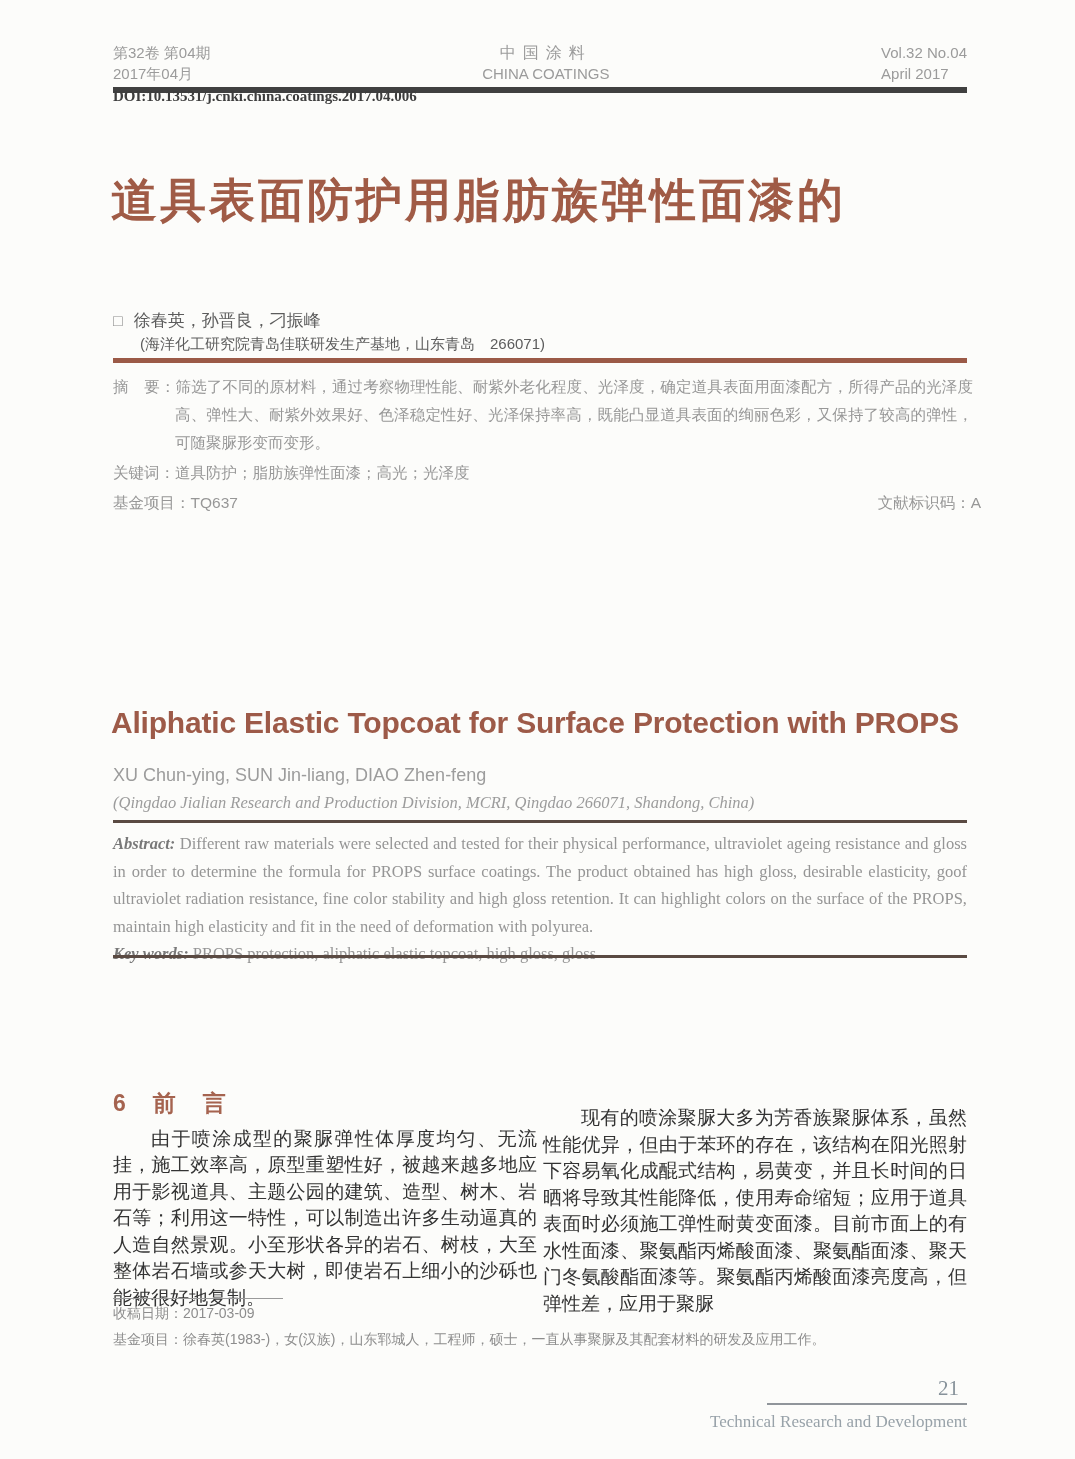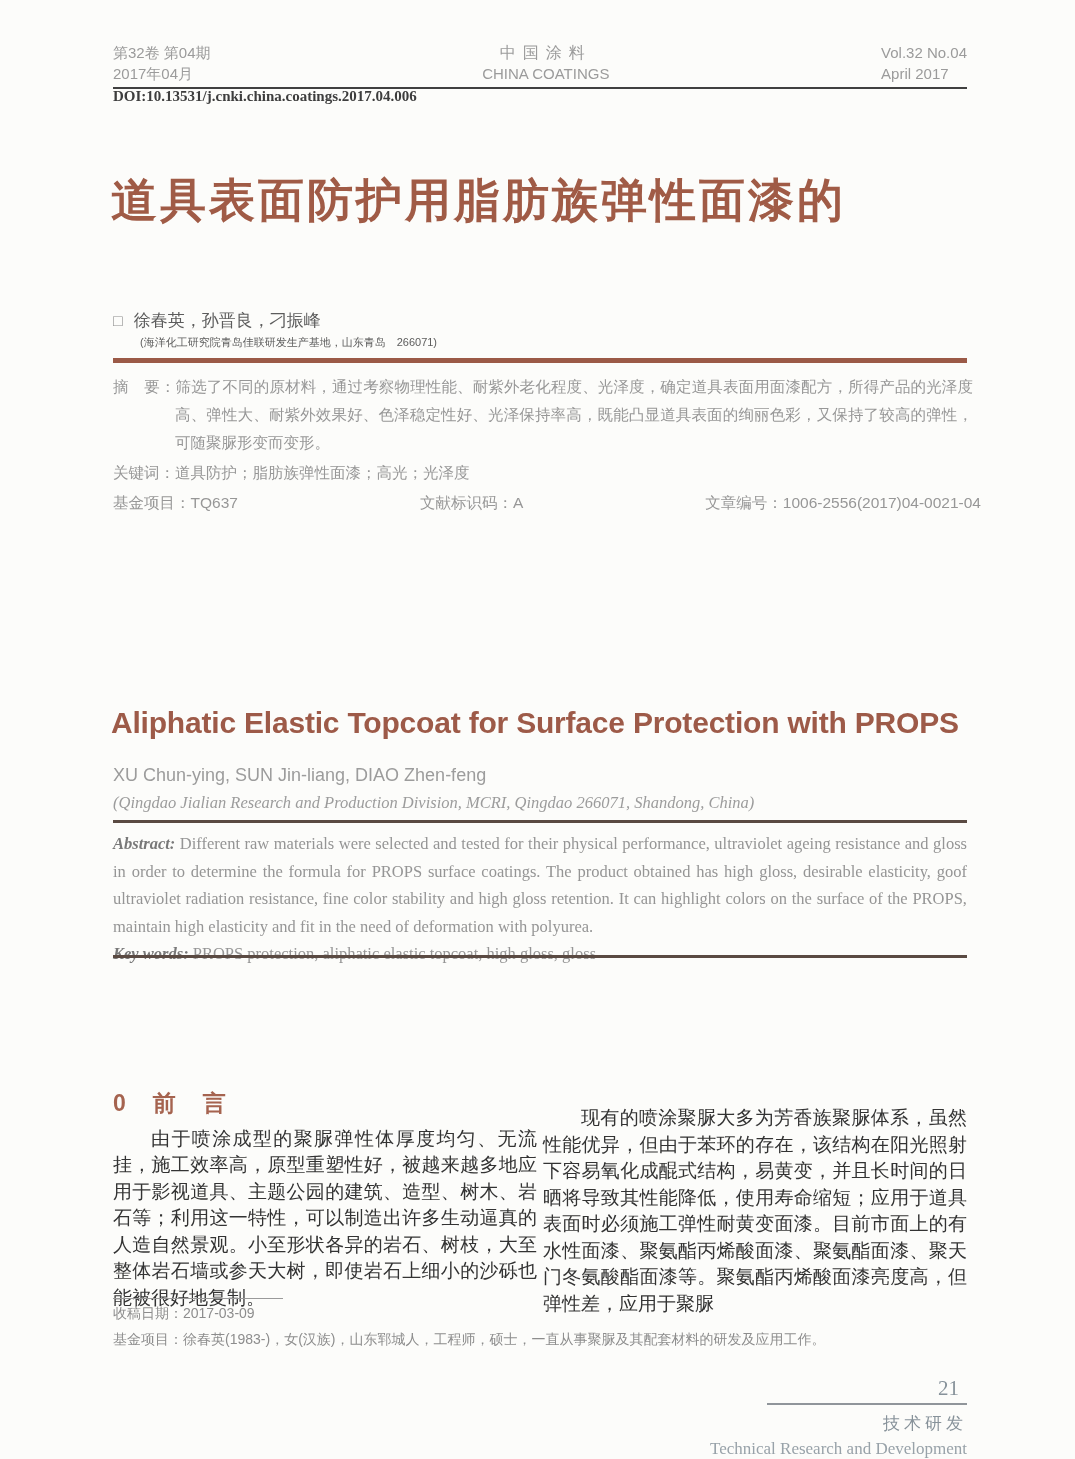--- a/index.html
+++ b/index.html
@@ -8,21 +8,21 @@
     background:#fcfcfa; overflow:hidden;
     font-family:"Liberation Sans", sans-serif;
     -webkit-font-smoothing:antialiased;
   }
 
   
   .header {
     position:absolute; left:113px; top:42px; width:854px;
     display:flex; justify-content:space-between; align-items:flex-end;
     color:#9b9b9b; font-size:15px; line-height:21px;
-    padding-bottom:3px; border-bottom:2px solid #404040;
+    padding-bottom:3px; border-bottom:6px solid #404040;
   }
   .header .hl { text-align:left; }
   .header .hc { text-align:center; }
   .header .hc .cn { letter-spacing:7px; font-size:16px; }
   .header .hr { text-align:left; }
   .doi {
     position:absolute; left:113px; top:88px;
     font-family:"Liberation Serif", serif; font-weight:bold;
     font-size:15px; color:#3d3d3d;
   }
@@ -33,21 +33,21 @@
     font-size:46px; line-height:70px; font-weight:bold;
     color:#a05b46; letter-spacing:3px;
   }
   .authors-row {
     position:absolute; left:113px; top:309px;
     font-size:17px; color:#5c5c5c;
   }
   .author-marker { color:#8f8f8f; margin-right:11px; font-size:16px; }
   .affil {
     position:absolute; left:140px; top:335px;
-    font-size:11px; color:#5c5c5c;
+    font-size:15px; color:#5c5c5c;
   }
   .rule-thick {
     position:absolute; left:113px; top:358px; width:854px; height:5px;
     background:#9b5a47;
   }
 
   
   .cn-abstract {
     position:absolute; left:113px; top:373px; width:860px;
     font-size:15.5px; line-height:28px; color:#979797;
@@ -159,21 +159,20 @@
   <div class="cn-abstract">
     <div class="hang">
       <span>摘　要：</span><span>筛选了不同的原材料，通过考察物理性能、耐紫外老化程度、光泽度，确定道具表面用面漆配方，所得产品的光泽度高、弹性大、耐紫外效果好、色泽稳定性好、光泽保持率高，既能凸显道具表面的绚丽色彩，又保持了较高的弹性，可随聚脲形变而变形。</span>
     </div>
     <div class="kw-line">
       <span>关键词：</span><span>道具防护；脂肪族弹性面漆；高光；光泽度</span>
     </div>
     <div class="clc-row">
       <span><span>基金项目：</span><span>TQ637</span></span>
       <span><span>文献标识码：</span><span>A</span></span>
-      <span><span>文章编号：</span><span>1006-2556(2017)04-0021-04</span></span>
     </div>
   </div>
 
   <div class="en-title">Aliphatic Elastic Topcoat for Surface Protection with PROPS</div>
   <div class="en-authors">XU Chun-ying, SUN Jin-liang, DIAO Zhen-feng</div>
   <div class="en-affil">(Qingdao Jialian Research and Production Division, MCRI, Qingdao 266071, Shandong, China)</div>
 
   <div class="rule-dark rd1"></div>
 
   <div class="en-abstract">
@@ -182,36 +181,35 @@
     </div>
     <div>
       <b>Key words:</b><span> PROPS protection, aliphatic elastic topcoat, high gloss, gloss</span>
     </div>
   </div>
 
   <div class="rule-dark rd2"></div>
 
   <div class="columns">
     <div class="col col-left">
-      <div class="sec-heading">0　前　言</div>
+      <div class="sec-heading">6　前　言</div>
       <div class="indent">由于喷涂成型的聚脲弹性体厚度均匀、无流挂，施工效率高，原型重塑性好，被越来越多地应用于影视道具、主题公园的建筑、造型、树木、岩石等；利用这一特性，可以制造出许多生动逼真的人造自然景观。小至形状各异的岩石、树枝，大至整体岩石墙或参天大树，即使岩石上细小的沙砾也能被很好地复制。</div>
     </div>
     <div class="col col-right">
       <div class="indent">现有的喷涂聚脲大多为芳香族聚脲体系，虽然性能优异，但由于苯环的存在，该结构在阳光照射下容易氧化成醌式结构，易黄变，并且长时间的日晒将导致其性能降低，使用寿命缩短；应用于道具表面时必须施工弹性耐黄变面漆。目前市面上的有水性面漆、聚氨酯丙烯酸面漆、聚氨酯面漆、聚天门冬氨酸酯面漆等。聚氨酯丙烯酸面漆亮度高，但弹性差，应用于聚脲</div>
     </div>
   </div>
 
   <div class="footnote-rule"></div>
   <div class="received">
     <span>收稿日期：</span><span>2017-03-09</span>
   </div>
   <div class="fund">
     <span>基金项目：</span><span>徐春英(1983-)，女(汉族)，山东郓城人，工程师，硕士，一直从事聚脲及其配套材料的研发及应用工作。</span>
   </div>
 
   <div class="folio">
     <div class="page-num">21</div>
     <div class="folio-rule"></div>
-    <div class="folio-cn">技术研发</div>
     <div class="folio-en">Technical Research and Development</div>
   </div>
 
 </div>
 
 </body></html>

